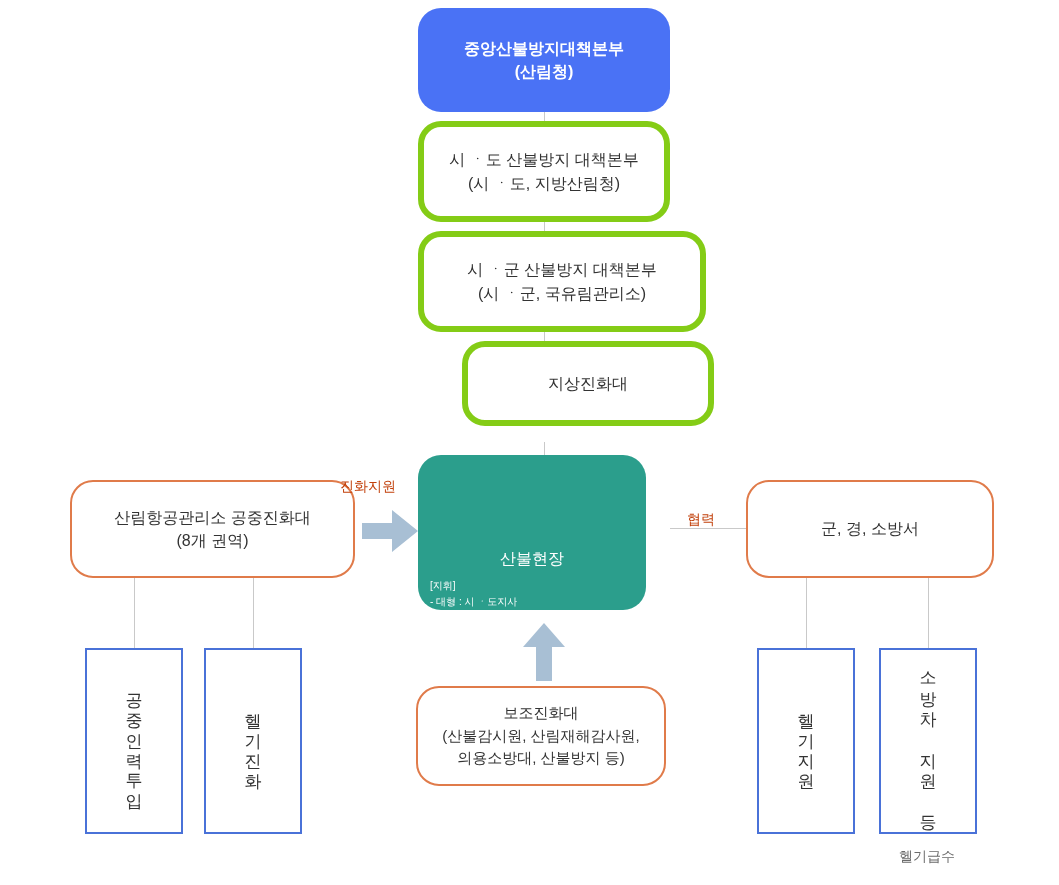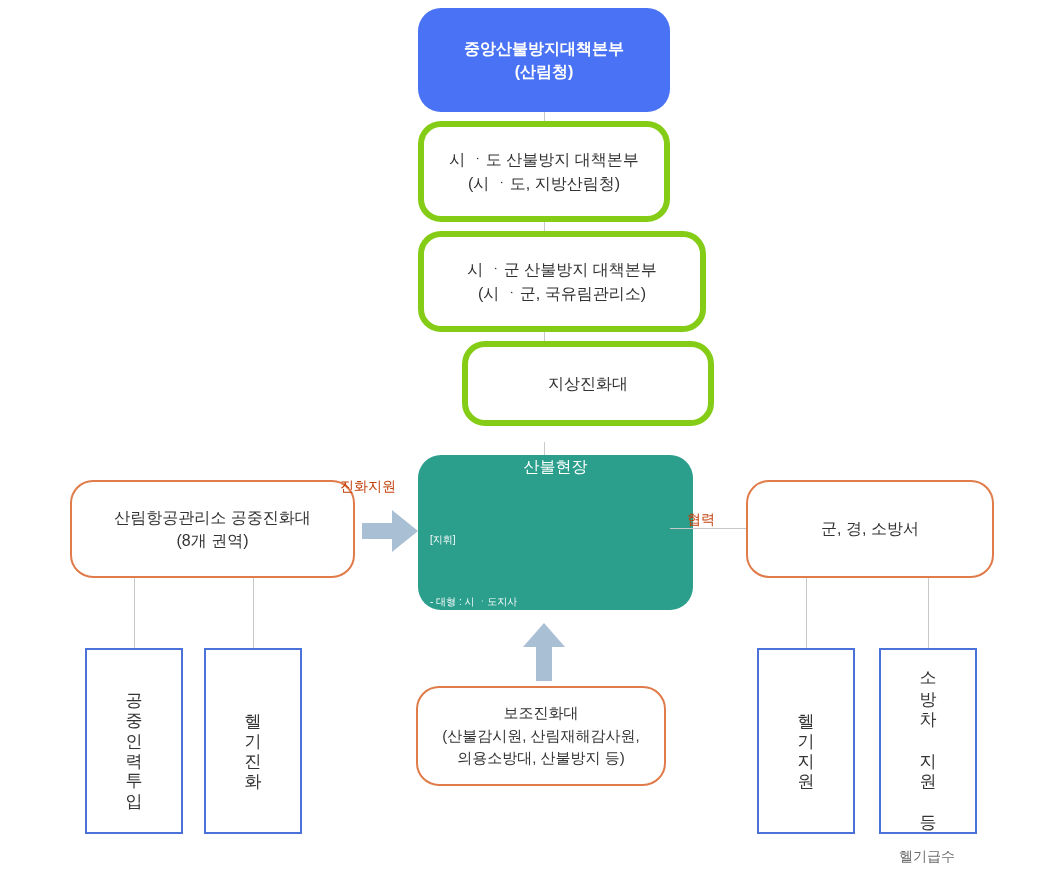--- a/index.html
+++ b/index.html
@@ -130,21 +130,21 @@
 
   <div class="box box-blue" style="left:418px; top:231px; width:288px; height:101px;">
     <span class="sub-line">시 ㆍ군 산불방지 대책본부</span>
     <span class="sub-line">(시 ㆍ군, 국유림관리소)</span>
   </div>
 
   <div class="box box-blue" style="left:418px; top:341px; width:252px; height:85px;margin-left:44px;">
     <span class="sub-line">지상진화대</span>
   </div>
 
-  <div class="box box-filled-green" style="left:418px; top:455px; width:275px; height:155px; justify-content:space-between; ">
+  <div class="box box-filled-green" style="left:418px; top:455px; width:228px; height:155px; justify-content:flex-end; padding-top:24px;">
     <span class="green-title">산불현장</span>
     <span class="green-body">[지휘]</span>
     <span class="green-body">- 대형 : 시 ㆍ도지사</span>
   </div>
 
   <div class="box box-orange" style="left:70px; top:480px; width:285px; height:98px;">
     <span class="sub-line">산림항공관리소 공중진화대</span>
     <span class="sub-line">(8개 권역)</span>
   </div>
 

